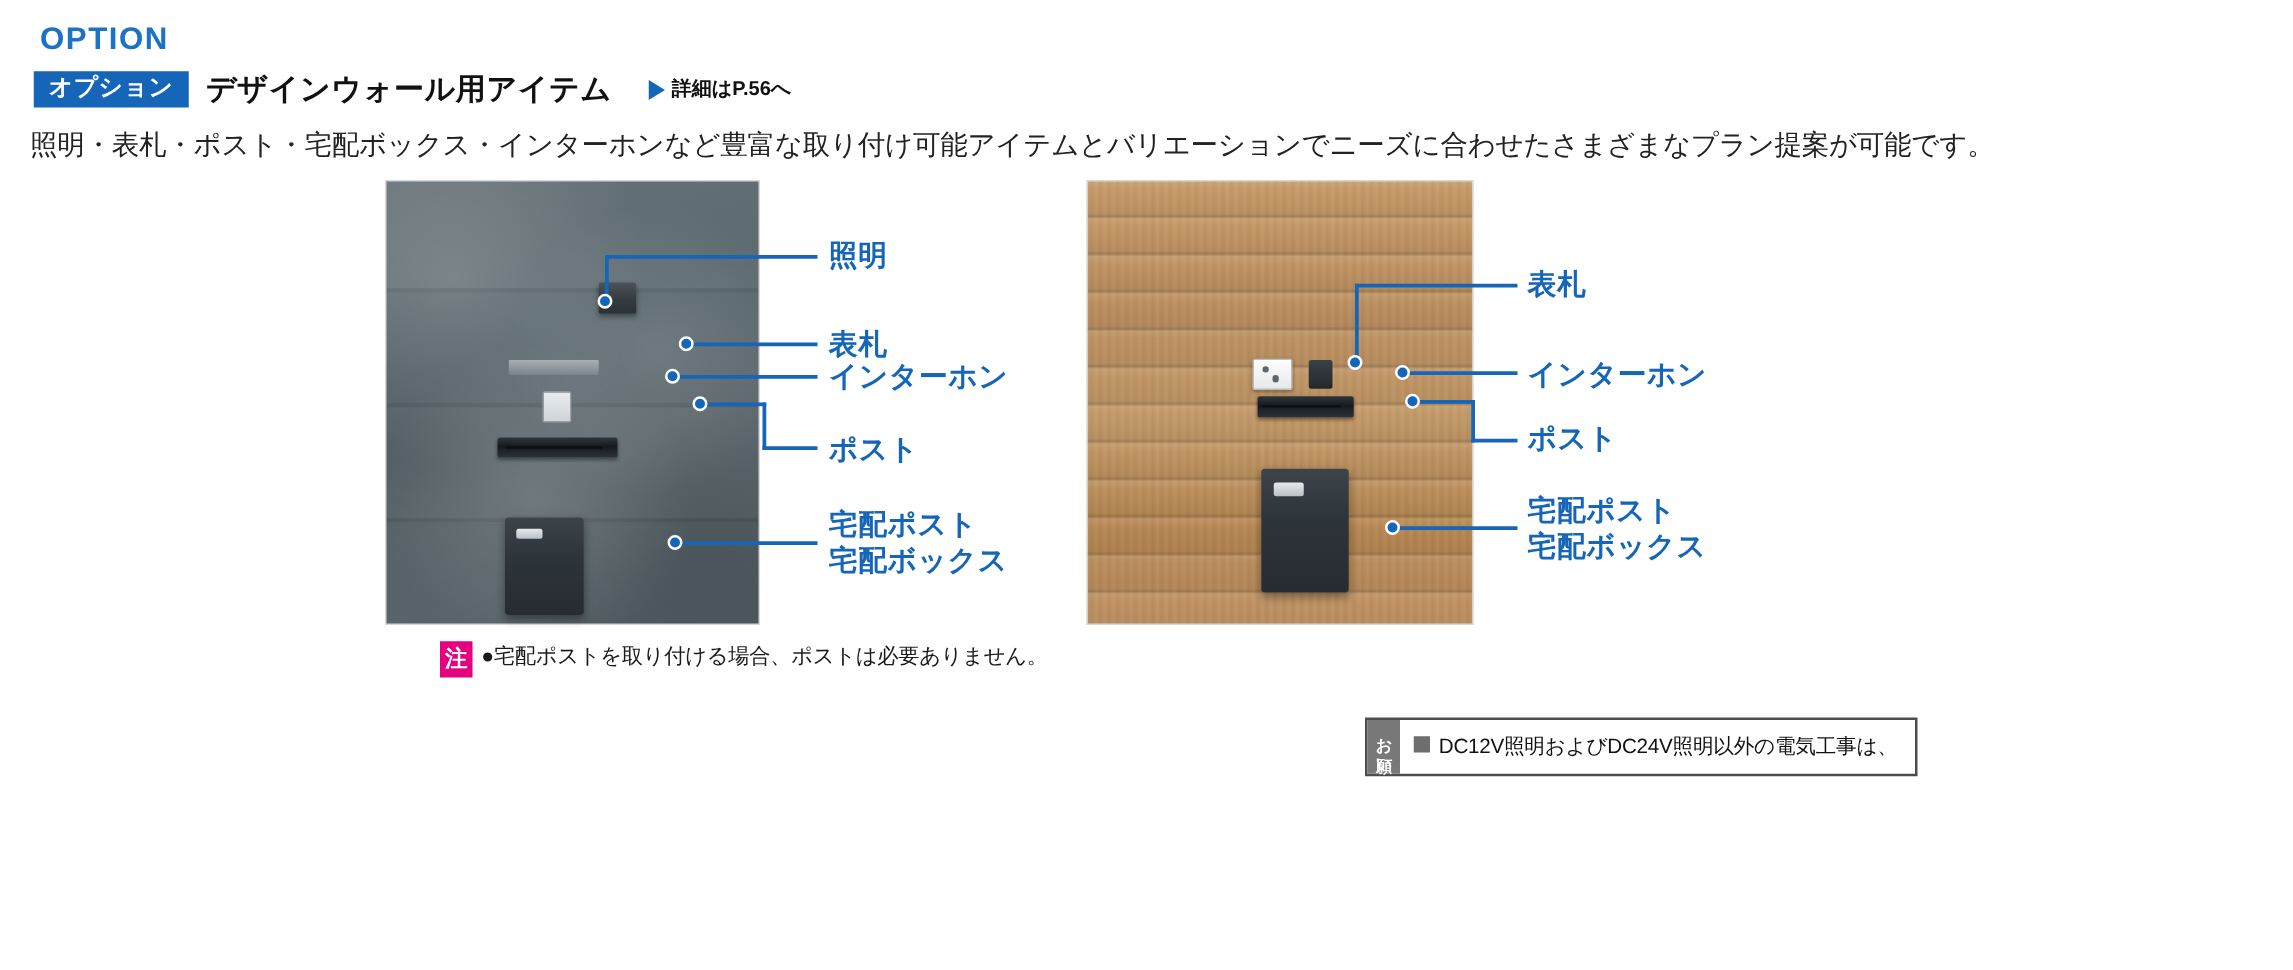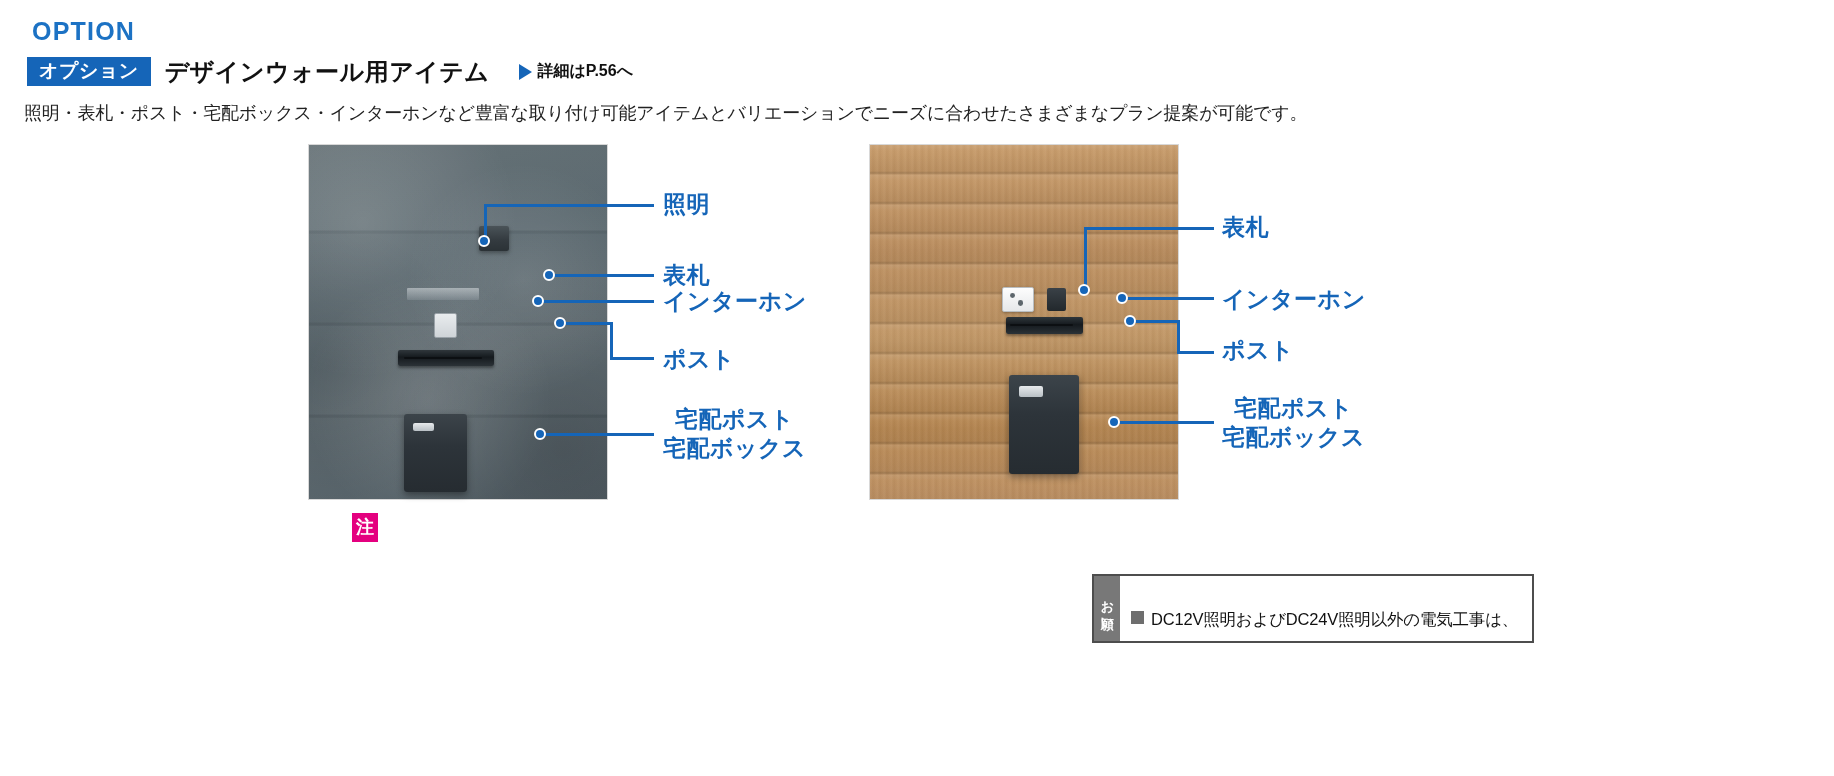--- a/index.html
+++ b/index.html
@@ -5,21 +5,21 @@
 <style>
   html,body{margin:0;padding:0;}
   body{
     width:1834px;height:776px;
     background:#ffffff;
     font-family:"Liberation Sans","DejaVu Sans",sans-serif;
     color:#1a1a1a;
     overflow:hidden;
     position:relative;
   }
-  .page{position:relative;width:1834px;height:644px;text-align:center;}
+  .page{position:relative;width:1834px;height:644px;}
 
   
   .option-eyebrow{
     position:absolute;left:32px;top:17px;
     font-size:25px;font-weight:bold;letter-spacing:1.2px;
     color:#1c72c4;
   }
   .title-row{
     position:absolute;left:27px;top:57px;
     display:flex;align-items:center;gap:14px;
@@ -41,21 +41,21 @@
     color:#111;font-size:16px;font-weight:bold;
   }
   .tri{
     width:0;height:0;
     border-left:13px solid #1565b8;
     border-top:8px solid transparent;
     border-bottom:8px solid transparent;
   }
   .lead-text{
     position:absolute;left:24px;top:101px;
-    font-size:18px;color:#222;letter-spacing:-0.2px;
+    font-size:22px;color:#222;letter-spacing:-0.2px;
   }
   .panel{position:absolute;border:1px solid #d8d8d8;box-sizing:border-box;}
 
   
   .stone{
     left:308px;top:144px;width:300px;height:356px;
     background:
       linear-gradient(180deg,rgba(255,255,255,.05) 0 24%,rgba(0,0,0,.045) 24.3% 24.9%,rgba(255,255,255,.02) 25.2% 50%,rgba(0,0,0,.05) 50.3% 50.9%,rgba(255,255,255,.03) 51.2% 76%,rgba(0,0,0,.05) 76.3% 76.9%,rgba(255,255,255,.02) 77.2% 100%),
       radial-gradient(circle at 18% 22%,rgba(255,255,255,.16),transparent 42%),
       radial-gradient(circle at 72% 38%,rgba(255,255,255,.12),transparent 38%),
@@ -160,21 +160,20 @@
   .onegai-tab{
     background:#787878;color:#fff;
     width:26px;display:flex;align-items:center;justify-content:center;
     font-size:13px;font-weight:bold;line-height:1.05;
     writing-mode:vertical-rl;text-orientation:upright;
     letter-spacing:1px;padding:4px 0;
   }
   .onegai-body{
     display:flex;align-items:flex-start;gap:7px;
     padding:9px 14px 9px 11px;
-    margin-top:22px;
   }
   .sq{
     width:13px;height:13px;background:#6e6e6e;margin-top:4px;flex:none;
   }
   .onegai-text{font-size:16.5px;color:#111;line-height:1.5;letter-spacing:-0.2px;}
 </style>
 </head>
 <body>
 
 <div class="page">
@@ -276,20 +275,21 @@
     <span class="dot" style="left:1108px;top:416px;"></span>
   </div>
   <div class="callout-label" style="left:1222px;top:394px;">
     <span>宅配ポスト</span><br>
     <span>宅配ボックス</span>
   </div>
 
   <div class="note-wrap">
     <span class="note-badge">注</span>
     <div class="note-lines">
+      <div>●宅配ポストを取り付ける場合、ポストは必要ありません。</div>
     </div>
   </div>
 
   <div class="onegai">
     <div class="onegai-tab">お願い</div>
     <div class="onegai-body">
       <span class="sq"></span>
       <div class="onegai-text">
         <div>DC12V照明およびDC24V照明以外の電気工事は、</div>
       </div>

